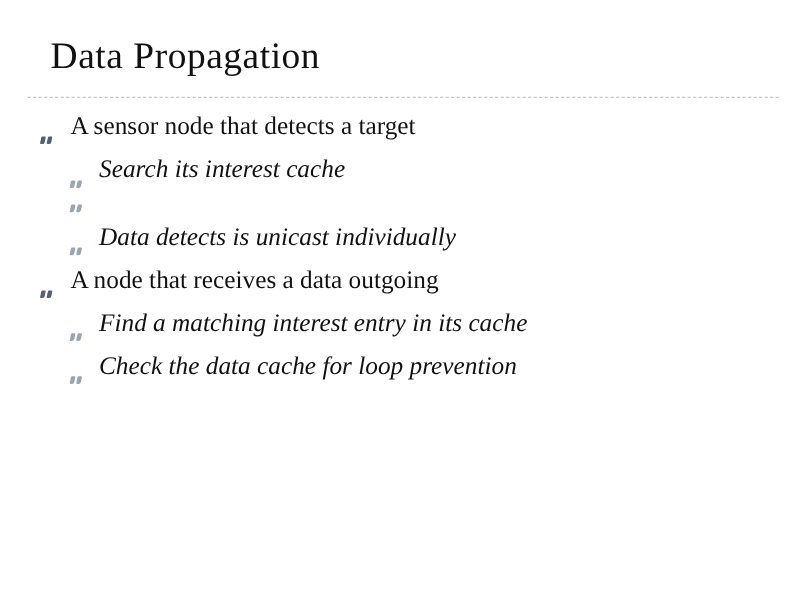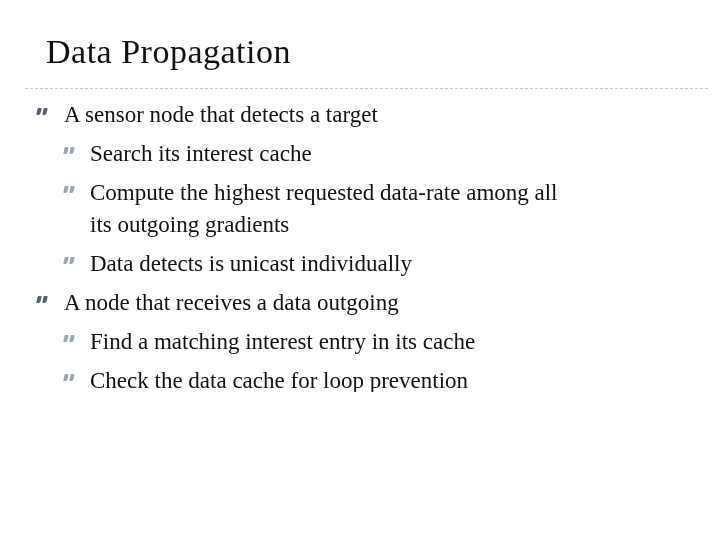--- a/index.html
+++ b/index.html
@@ -38,25 +38,26 @@
   .content {
     position: absolute;
     left: 37px;
     top: 99px;
     width: 626px;
     font-size: 23px;
     line-height: 32px;
   }
   .bullet-item {
     display: flex;
-    align-items: flex-start;
+    align-items: flex-end;
     margin: 0 0 7px 0;
   }
   .bullet-item.level-2 {
     margin-left: 27px;
+    font-style: italic;
   }
   .bullet-cell {
     flex: none;
     width: 27px;
     display: flex;
     gap: 2px;
     margin-top: 9px;
   }
   .level-2 .bullet-cell {
     width: 26px;
@@ -113,22 +114,20 @@
           <i class="qmark"></i>
         </span>
       <span class="bullet-text">Search its interest cache</span>
     </div>
 
     <div class="bullet-item level-2">
       <span class="bullet-cell">
           <i class="qmark"></i>
           <i class="qmark"></i>
         </span>
-      <span class="bullet-text">Compute the highest requested data-rate among all
-its outgoing gradients</span>
     </div>
 
     <div class="bullet-item level-2">
       <span class="bullet-cell">
           <i class="qmark"></i>
           <i class="qmark"></i>
         </span>
       <span class="bullet-text">Data detects is unicast individually</span>
     </div>
 

